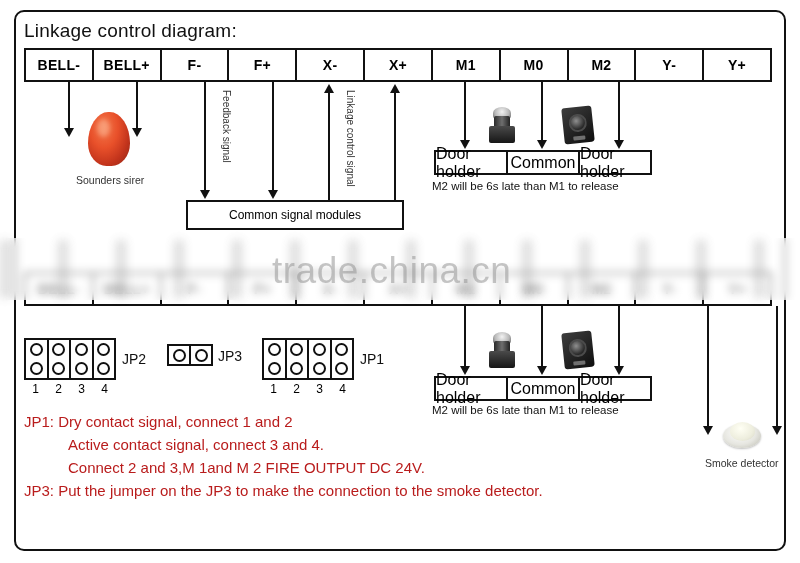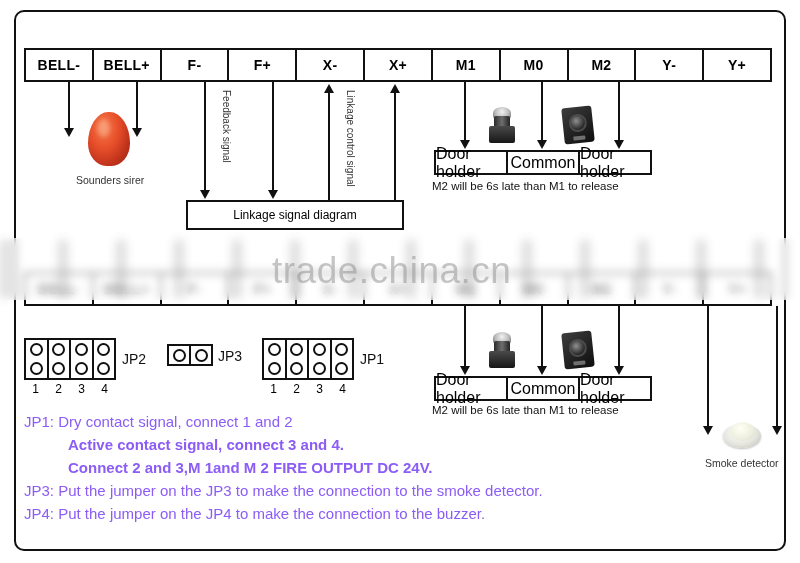--- a/index.html
+++ b/index.html
@@ -149,22 +149,22 @@
     box-sizing:border-box;
   }
   .jumper .jcol:last-child{border-right:none;}
   .pin{width:13px;height:13px;border:2px solid #111;border-radius:50%;box-sizing:border-box;}
   .jp-name{position:absolute;font-size:14px;color:#111;}
   .jp-nums{position:absolute;display:flex;font-size:12px;}
   .jp-nums span{text-align:center;}
 
   
   .notes{position:absolute;left:24px;top:410px;width:740px;}
-  .note-line{font-size:15px;line-height:23px;color:#8b5cf6;white-space:nowrap;}
-  .note-indent{padding-left:44px;font-weight:bold;}
+  .note-line{font-size:15px;line-height:23px;color:#b91c1c;white-space:nowrap;}
+  .note-indent{padding-left:44px;}
 
   
   #wm-band{
     position:absolute;left:0;top:238px;width:800px;height:62px;
     background:rgba(255,255,255,.55);
     backdrop-filter:blur(4px);
     pointer-events:none;
   }
   #wm-smear{
     position:absolute;left:0;top:240px;width:800px;height:58px;
@@ -181,20 +181,21 @@
     letter-spacing:.5px;pointer-events:none;white-space:nowrap;text-align:right;
   }
 </style>
 </head>
 <body>
 
 <div id="stage">
 
   <div class="frame"></div>
 
+  <div class="title">Linkage control diagram:</div>
 
   <div class="strip" id="strip-top">
     <div class="cell">BELL-</div>
     <div class="cell">BELL+</div>
     <div class="cell">F-</div>
     <div class="cell">F+</div>
     <div class="cell">X-</div>
     <div class="cell">X+</div>
     <div class="cell">M1</div>
     <div class="cell">M0</div>
@@ -221,21 +222,21 @@
   <div class="vlabel" style="left:232px;top:90px;">Feedback signal</div>
 
   <div class="vline" style="left:328px;top:91px;height:109px;"></div>
   <div class="arrow-up" style="left:324px;top:84px;"></div>
 
   <div class="vline" style="left:394px;top:91px;height:109px;"></div>
   <div class="arrow-up" style="left:390px;top:84px;"></div>
 
   <div class="vlabel" style="left:356px;top:90px;">Linkage control signal</div>
 
-  <div class="box" id="linkage-modules">Linkage signal diagram</div>
+  <div class="box" id="linkage-modules">Common signal modules</div>
 
   <div class="vline" style="left:464px;top:82px;height:60px;"></div>
   <div class="arrow-down" style="left:460px;top:140px;"></div>
 
   <div class="vline" style="left:541px;top:82px;height:60px;"></div>
   <div class="arrow-down" style="left:537px;top:140px;"></div>
 
   <div class="vline" style="left:618px;top:82px;height:60px;"></div>
   <div class="arrow-down" style="left:614px;top:140px;"></div>
 
@@ -362,20 +363,19 @@
     <span style="flex:1 1 0;">2</span>
     <span style="flex:1 1 0;">3</span>
     <span style="flex:1 1 0;">4</span>
   </div>
 
   <div class="notes">
     <div class="note-line">JP1: Dry contact signal, connect 1 and 2</div>
     <div class="note-line note-indent">Active contact signal, connect 3 and 4.</div>
     <div class="note-line note-indent">Connect 2 and 3,M 1and M 2 FIRE OUTPUT DC 24V.</div>
     <div class="note-line">JP3: Put the jumper on the JP3 to make the connection to the smoke detector.</div>
-    <div class="note-line">JP4:  Put the jumper on the JP4 to make the connection to the buzzer.</div>
   </div>
 
   <div id="wm-band"></div>
   <div id="wm-smear"></div>
   <div id="wm-text">trade.china.cn</div>
 
 </div>
 
 </body></html>

